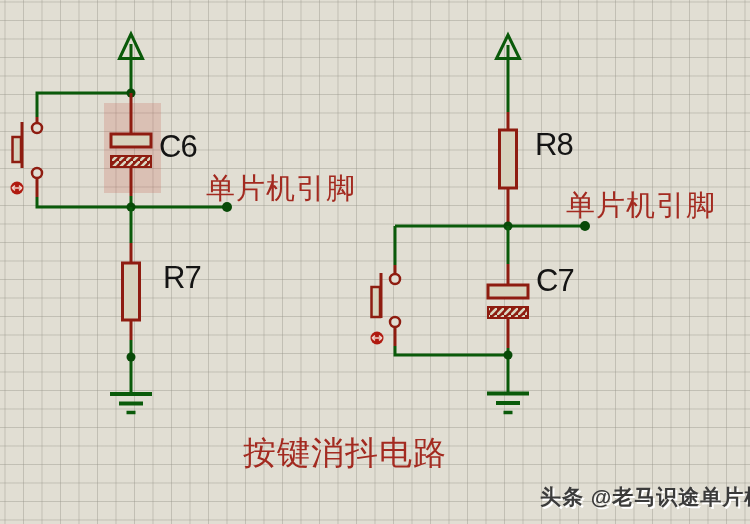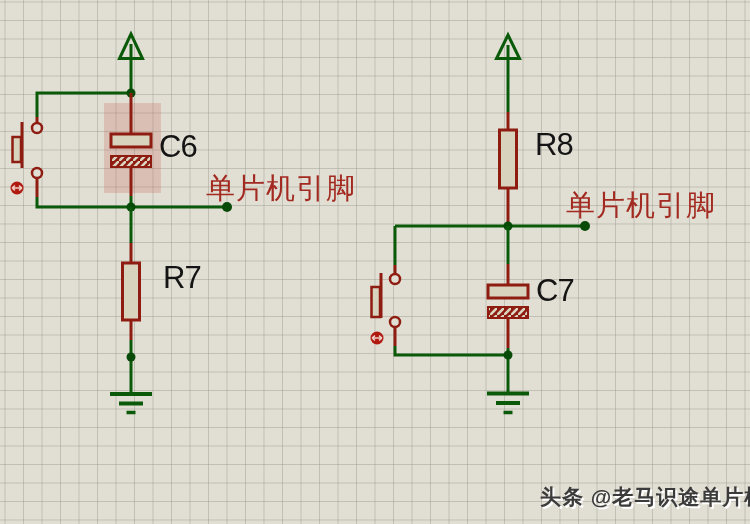--- a/index.html
+++ b/index.html
@@ -13,21 +13,21 @@
     background-position:4.5px 1.5px;
     font-family:"Liberation Sans","DejaVu Sans",sans-serif;
   }
   #schematic{position:absolute;left:0;top:0;}
   .lbl{position:absolute;white-space:nowrap;line-height:1;}
   .ref-lbl{color:#141414;font-size:31px;letter-spacing:-1px;}
   .pin-lbl{color:#a32a20;font-size:29px;letter-spacing:1px;}
   #lbl-c6{left:159px;top:131px;}
   #lbl-r7{left:147px;top:262px;margin-left:16px;}
   #lbl-r8{left:526px;top:129px;margin-left:9px;}
-  #lbl-c7{left:536px;top:275px;}
+  #lbl-c7{left:536px;top:265px;}
   #pin-lbl-left{left:206px;top:174px;}
   #pin-lbl-right{left:566px;top:191px;}
   #caption{left:243px;top:436px;font-size:33px;color:#a32a20;letter-spacing:1px;}
   #watermark{left:540px;top:486px;font-size:21px;font-weight:bold;color:#3b3b3b;
              text-shadow:2px 2px 0 #ffffff;letter-spacing:1px;}
 </style>
 </head>
 <body>
 
 <div id="canvas">
@@ -143,15 +143,16 @@
   </svg>
 
   <div id="lbl-c6" class="lbl ref-lbl">C6</div>
   <div id="lbl-r7" class="lbl ref-lbl">R7</div>
   <div id="pin-lbl-left" class="lbl pin-lbl">单片机引脚</div>
 
   <div id="lbl-r8" class="lbl ref-lbl">R8</div>
   <div id="lbl-c7" class="lbl ref-lbl">C7</div>
   <div id="pin-lbl-right" class="lbl pin-lbl">单片机引脚</div>
 
+  <div id="caption" class="lbl">按键消抖电路</div>
 
   <div id="watermark" class="lbl">头条 @老马识途单片机</div>
 </div>
 
 </body></html>

